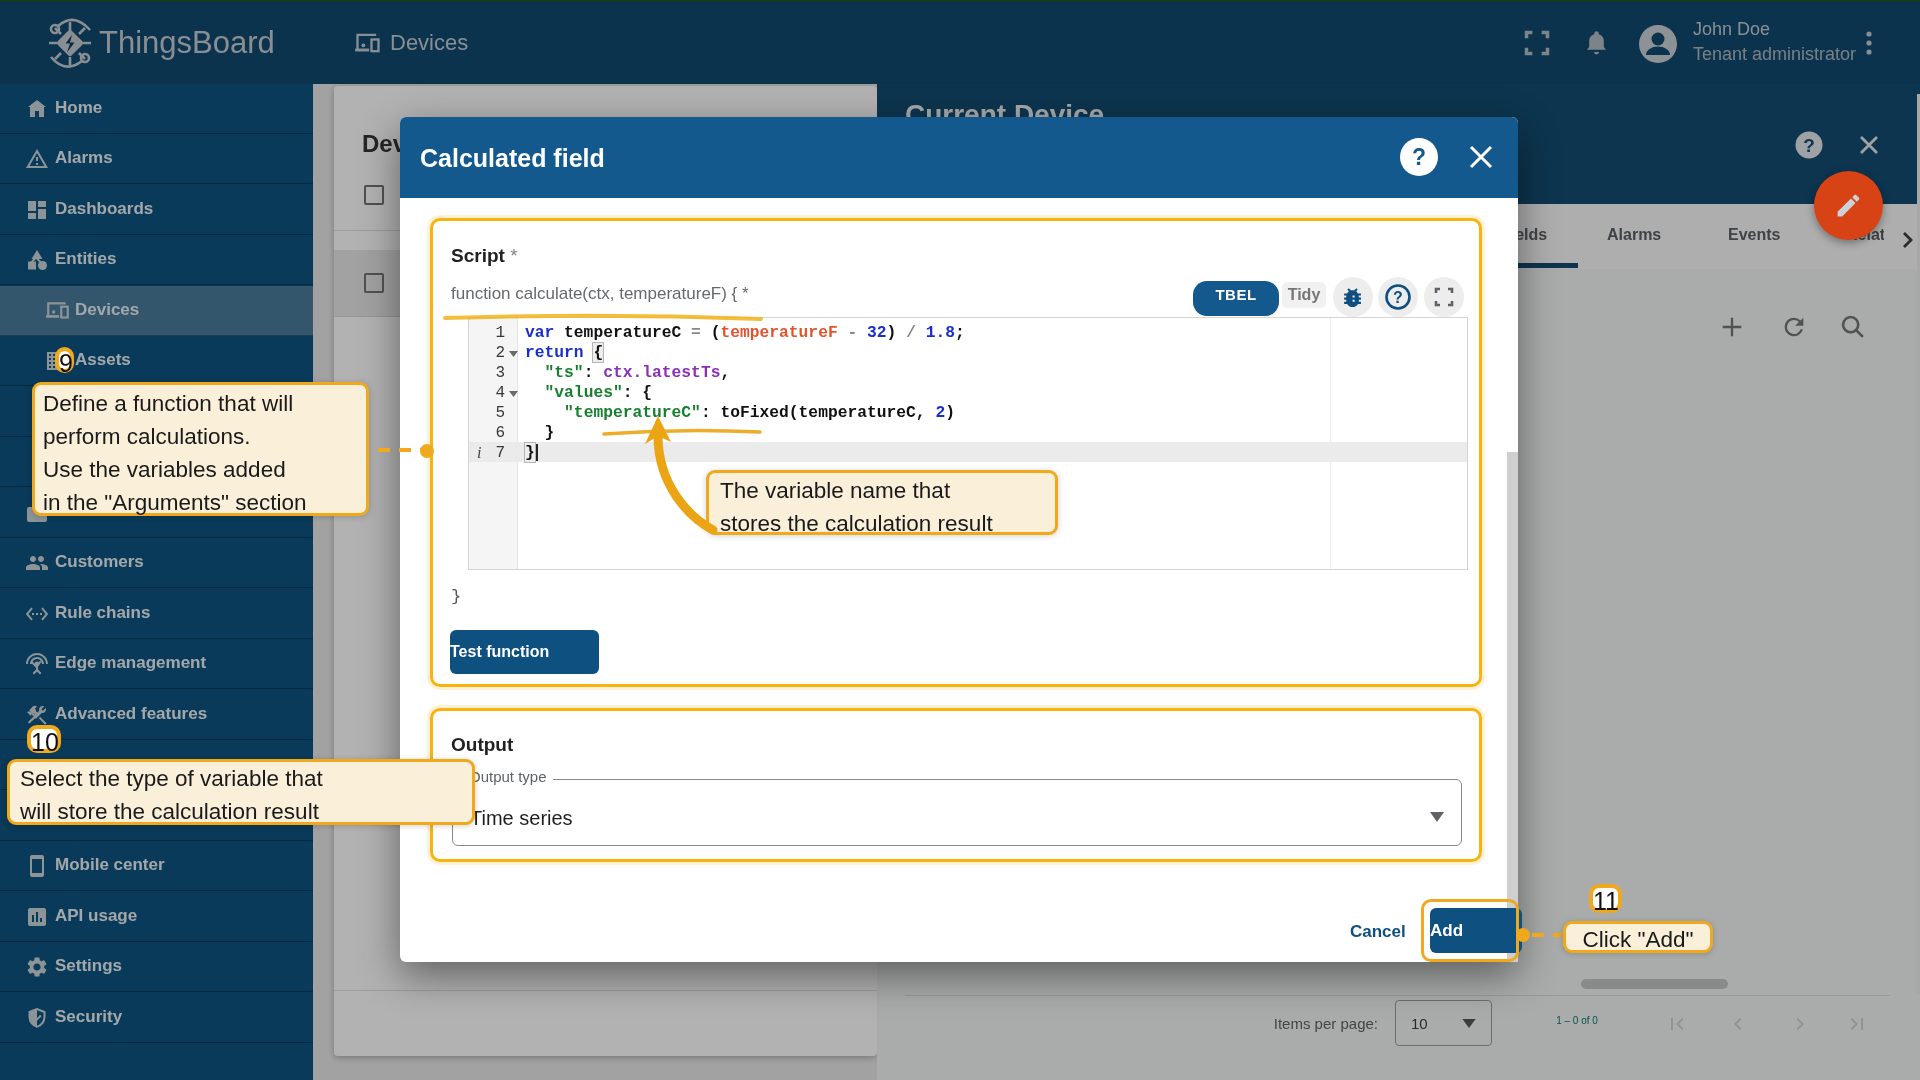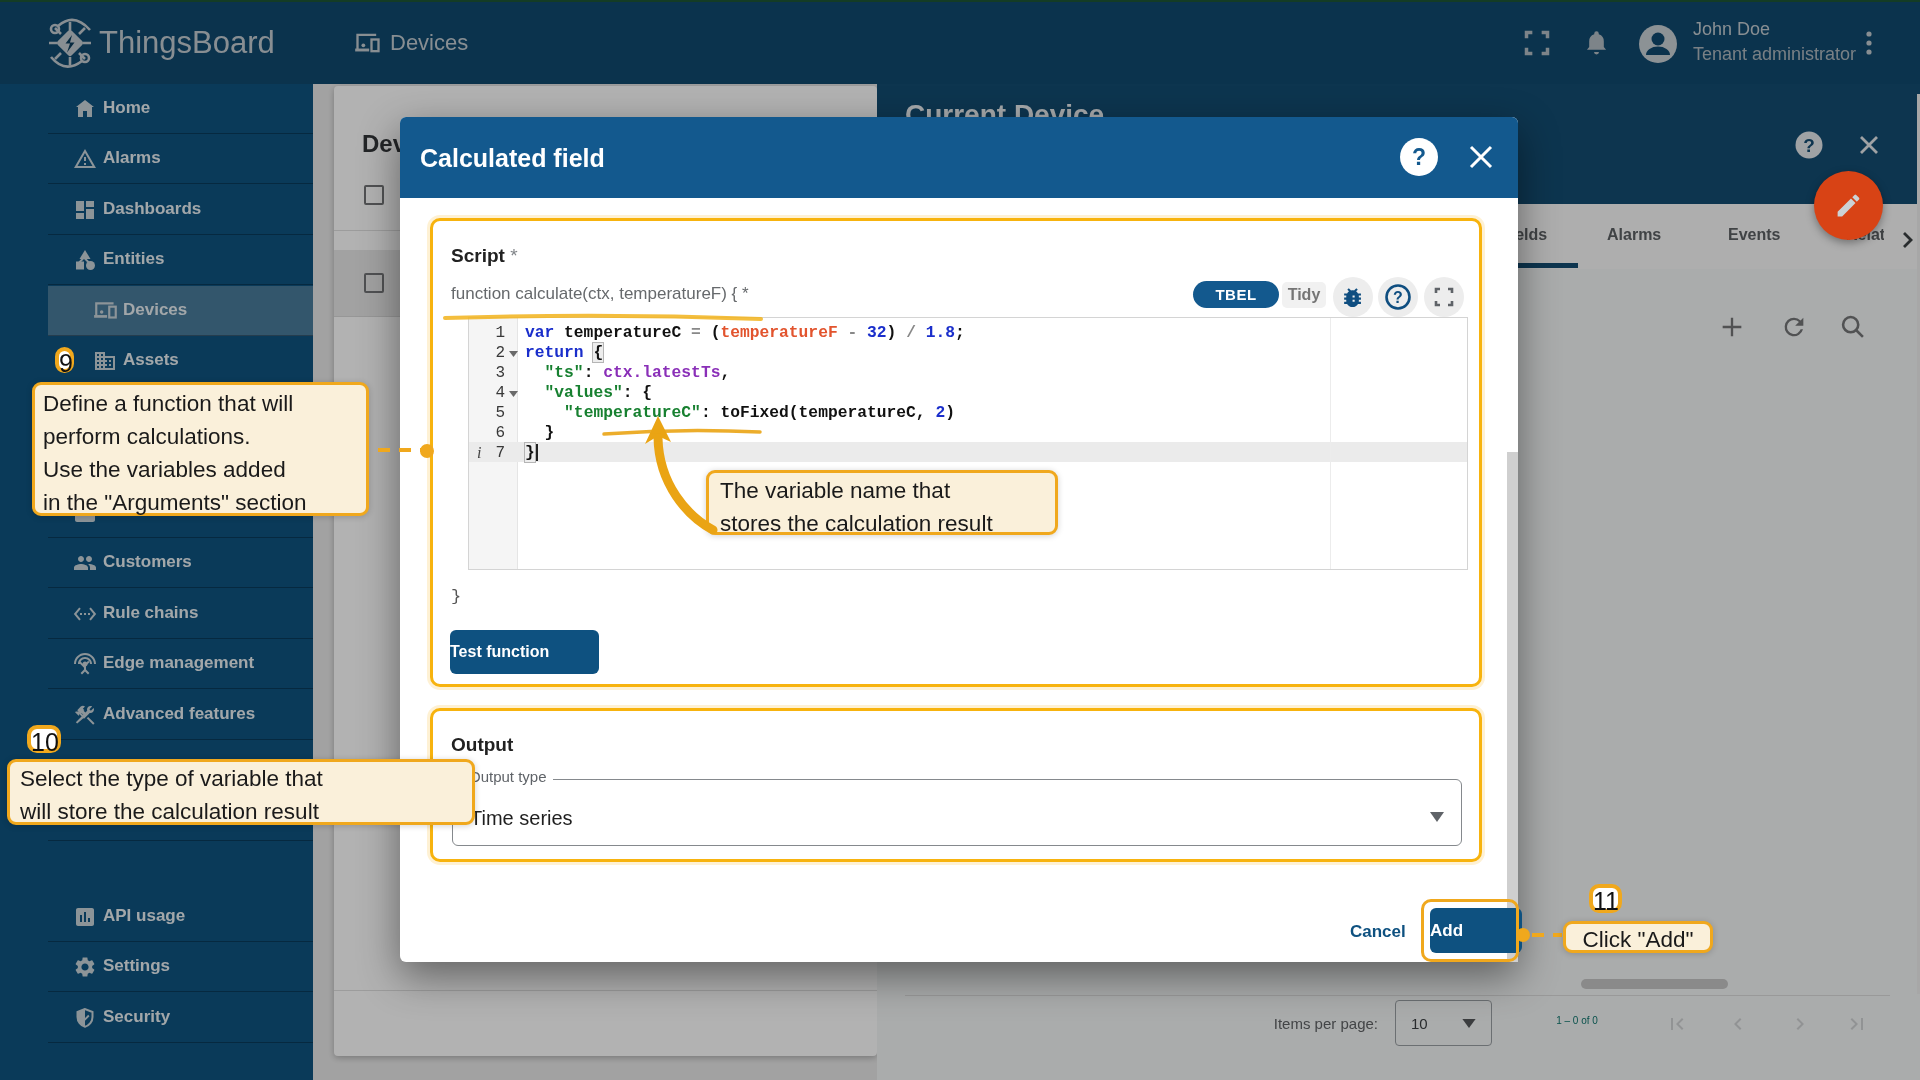--- a/index.html
+++ b/index.html
@@ -6,21 +6,21 @@
   html,body { width:1920px; height:1080px; overflow:hidden; background:#eaeaea;
     font-family:"Liberation Sans", sans-serif; }
   .abs { position:absolute; }
   #stage { position:relative; width:1920px; height:1080px; }
 
   
   #topline { left:0; top:0; width:1920px; height:2px; background:#1d5636; z-index:1;}
   #topbar { left:0; top:2px; width:1920px; height:82px; background:#114a6f; z-index:2;}
   #sidebar { left:0; top:84px; width:313px; height:996px; background:#0f5480; z-index:2;}
   .mrow { position:absolute; left:0; width:313px; height:50px;
-    border-bottom:1px solid rgba(0,0,0,0.28); color:#e9eff3; font-size:17px; font-weight:bold;margin-left:48px; }
+    border-bottom:1px solid rgba(0,0,0,0.28); color:#e9eff3; font-size:17px; font-weight:bold; }
   .mrow .txt { position:absolute; left:55px; top:14px; }
   .mrow .sub { left:75px; }
   .mrow svg { position:absolute; left:25px; top:13px; }
   .mrow svg.subi { left:45px; }
   .mrow .chev { position:absolute; right:20px; top:14px; }
   .active-row { background:#4a7b9b; }
 
   #content { left:313px; top:84px; width:1607px; height:996px; background:#e9e9e9; z-index:2;}
   #devcard { left:21px; top:2px; width:543px; height:970px; background:#ffffff;
     box-shadow:0 2px 6px rgba(0,0,0,0.25); border-radius:4px; }
@@ -200,20 +200,26 @@
       <svg width="24" height="24" viewBox="0 0 24 24" fill="#c9d4da">
           <path d="m13.78 15.3 6.36 6.36 1.41-1.41-6.36-6.36zM17.5 10.1c1.93 0 3.5-1.57 3.5-3.5 0-.58-.16-1.12-.41-1.6l-2.7 2.7-1.49-1.49 2.7-2.7c-.48-.25-1.02-.41-1.6-.41-1.93 0-3.5 1.57-3.5 3.5 0 .41.08.8.21 1.16l-1.85 1.85-1.78-1.78.71-.71-1.41-1.41L12 3.59c-1.17-1.17-3.07-1.17-4.24 0L4.22 7.13l1.41 1.41H2.81l-.71.71 3.54 3.54.71-.71V9.25l1.41 1.41.71-.71 1.78 1.78-7.41 7.41 1.41 1.41L16.34 9.89c.36.13.75.21 1.16.21z"></path>
         </svg>
       <div class="txt">Advanced features</div>
       <svg class="chev" width="22" height="22" viewBox="0 0 24 24" fill="#c9d4da">
           <path d="M16.59 8.59 12 13.17 7.41 8.59 6 10l6 6 6-6z"></path>
         </svg>
     </div>
     <div class="mrow" style="top:656px"></div>
     <div class="mrow" style="top:707px"></div>
+    <div class="mrow" style="top:757px">
+      <svg width="24" height="24" viewBox="0 0 24 24" fill="#c9d4da">
+          <path d="M17 1H7c-1.1 0-2 .9-2 2v18c0 1.1.9 2 2 2h10c1.1 0 2-.9 2-2V3c0-1.1-.9-2-2-2zm0 18H7V5h10v14z"></path>
+        </svg>
+      <div class="txt">Mobile center</div>
+    </div>
     <div class="mrow" style="top:808px">
       <svg width="24" height="24" viewBox="0 0 24 24" fill="#c9d4da">
           <path d="M19 3H5c-1.1 0-2 .9-2 2v14c0 1.1.9 2 2 2h14c1.1 0 2-.9 2-2V5c0-1.1-.9-2-2-2zM9 17H7v-7h2v7zm4 0h-2V7h2v10zm4 0h-2v-4h2v4z"></path>
         </svg>
       <div class="txt">API usage</div>
     </div>
     <div class="mrow" style="top:858px">
       <svg width="24" height="24" viewBox="0 0 24 24" fill="#c9d4da">
           <path d="M19.14 12.94c.04-.3.06-.61.06-.94 0-.32-.02-.64-.07-.94l2.03-1.58c.18-.14.23-.41.12-.61l-1.92-3.32c-.12-.22-.37-.29-.59-.22l-2.39.96c-.5-.38-1.03-.7-1.62-.94l-.36-2.54c-.04-.24-.24-.41-.48-.41h-3.84c-.24 0-.43.17-.47.41l-.36 2.54c-.59.24-1.13.57-1.62.94l-2.39-.96c-.22-.08-.47 0-.59.22L2.74 8.87c-.12.21-.08.47.12.61l2.03 1.58c-.05.3-.09.63-.09.94s.02.64.07.94l-2.03 1.58c-.18.14-.23.41-.12.61l1.92 3.32c.12.22.37.29.59.22l2.39-.96c.5.38 1.03.7 1.62.94l.36 2.54c.05.24.24.41.48.41h3.84c.24 0 .44-.17.47-.41l.36-2.54c.59-.24 1.13-.56 1.62-.94l2.39.96c.22.08.47 0 .59-.22l1.92-3.32c.12-.22.07-.47-.12-.61l-2.01-1.58zM12 15.6c-1.98 0-3.6-1.62-3.6-3.6s1.62-3.6 3.6-3.6 3.6 1.62 3.6 3.6-1.62 3.6-3.6 3.6z"></path>
         </svg>
@@ -310,21 +316,21 @@
         <text x="20" y="28" text-anchor="middle" font-size="23" font-weight="bold" fill="#13598e" font-family="Liberation Sans">?</text>
       </svg>
       <svg class="abs" style="left:1068px;top:27px" width="26" height="26" viewBox="0 0 26 26" stroke="#fff" stroke-width="3">
         <path d="M3 3 23 23 M23 3 3 23"></path>
       </svg>
     </div>
 
     <div class="fieldset" style="top:101px;height:469px;">
       <div class="abs" style="left:18px;top:24px;font-size:19px;font-weight:bold;color:#212121;">Script <span style="color:#818589;font-weight:normal;">*</span></div>
       <div class="abs" style="left:18px;top:63px;font-size:17px;color:#66696c;">function calculate(ctx, temperatureF) { <span>*</span></div>
-      <div class="abs" style="left:760px;top:60px;width:86px;height:27px;background:#13598e;border-radius:14px;color:#fff;font-weight:bold;font-size:15px;text-align:center;line-height:27px;letter-spacing:0.5px;">TBEL</div>
+      <div class="abs" style="left:760px;top:60px;width:86px;height:35px;background:#13598e;border-radius:14px;color:#fff;font-weight:bold;font-size:15px;text-align:center;line-height:27px;letter-spacing:0.5px;">TBEL</div>
       <div class="abs" style="left:849px;top:61px;width:44px;height:26px;background:#f1f1f1;border-radius:5px;color:#757575;font-weight:bold;font-size:16px;text-align:center;line-height:26px;">Tidy</div>
       <svg class="abs" style="left:899px;top:55px" width="42" height="42" viewBox="0 0 42 42">
         <circle cx="21" cy="21" r="20" fill="#ededed"></circle>
         <g transform="translate(9,9)" fill="#0f4e80">
             <path d="M19 8h-2.81c-.45-.78-1.07-1.45-1.82-1.96L16 4.41 14.59 3l-2.17 2.17C11.96 5.06 11.49 5 11 5h.5-.5c-.49 0-.96.06-1.41.17L7.41 3 6 4.41l1.62 1.63C6.87 6.55 6.26 7.22 5.81 8H3v2h2.09c-.05.33-.09.66-.09 1v1H3v2h2v1c0 .34.04.67.09 1H3v2h2.81c1.04 1.79 2.97 3 5.19 3s4.15-1.21 5.19-3H19v-2h-2.09c.05-.33.09-.66.09-1v-1h2v-2h-2v-1c0-.34-.04-.67-.09-1H19V8zm-6 8h-2v-2h2v2zm0-4h-2v-2h2v2z" transform="scale(1.05)"></path>
           </g>
       </svg>
       <svg class="abs" style="left:944px;top:55px" width="42" height="42" viewBox="0 0 42 42">
         <circle cx="21" cy="21" r="20" fill="#ededed"></circle>
         <circle cx="21" cy="21" r="11.5" fill="none" stroke="#0f4e80" stroke-width="2.6"></circle>

